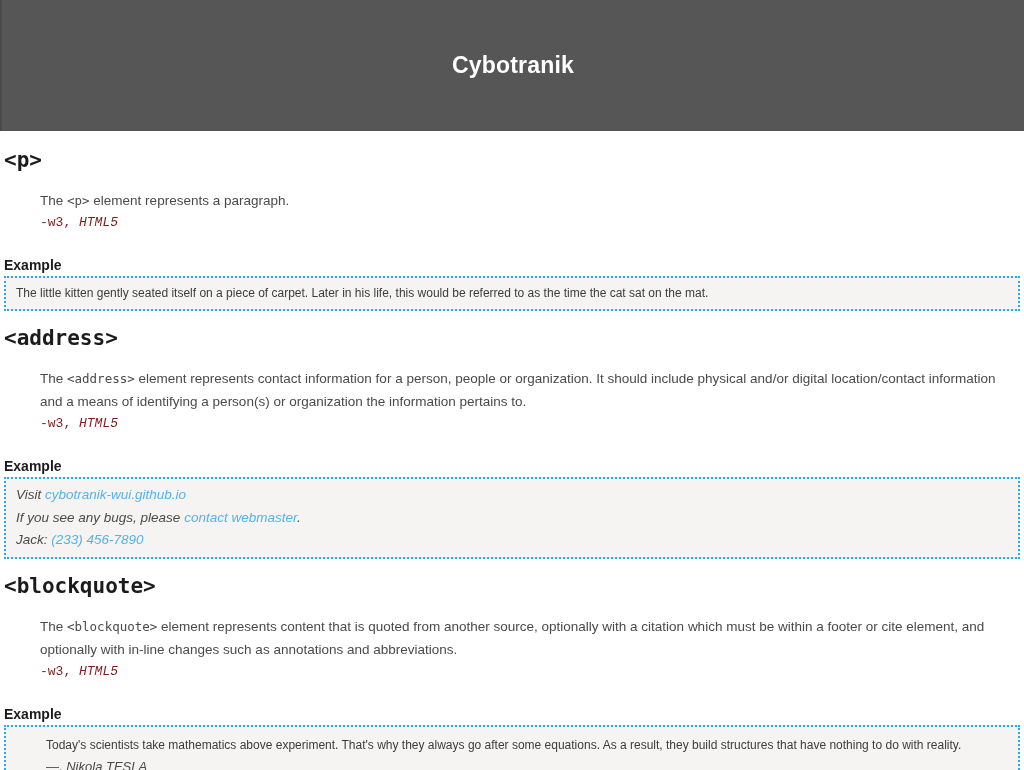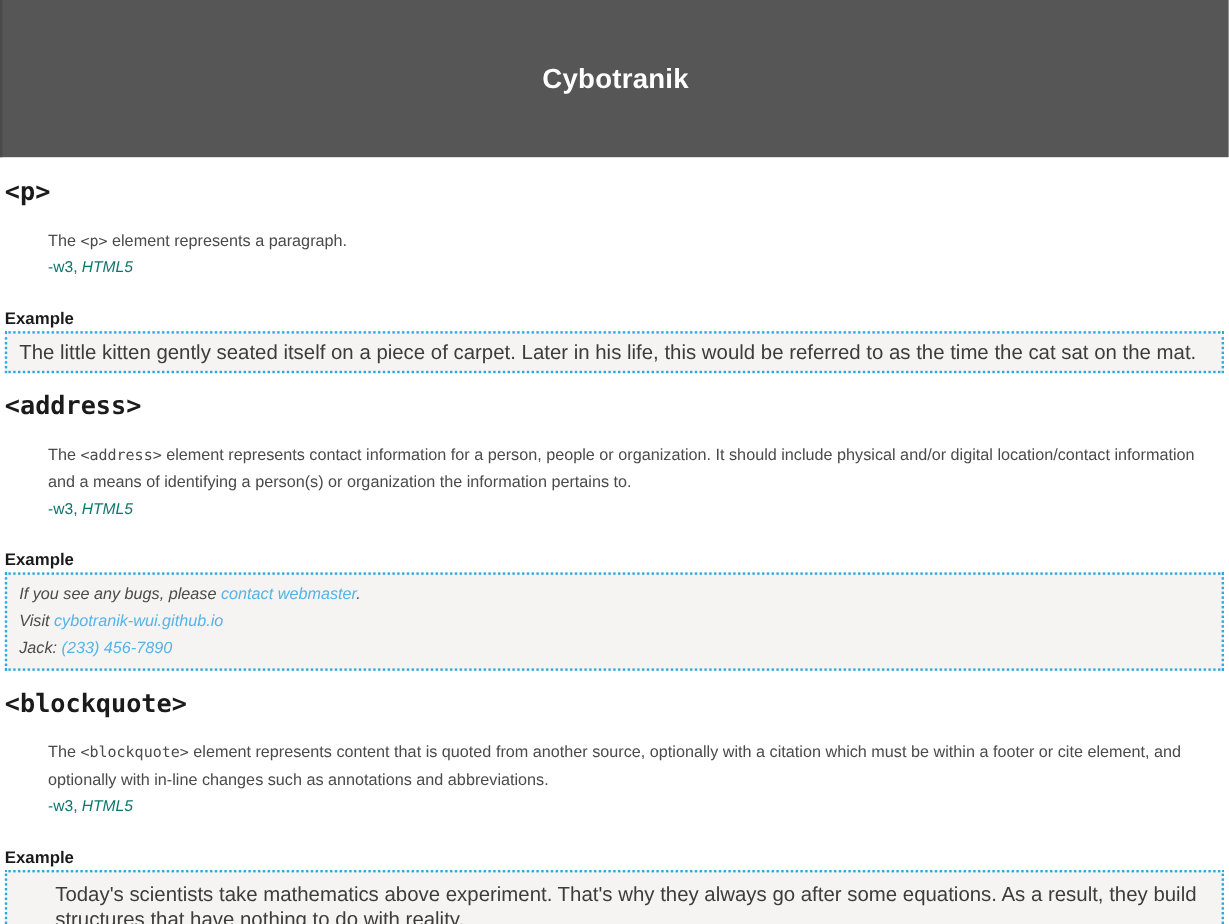--- a/index.html
+++ b/index.html
@@ -78,22 +78,23 @@
   }
   .section-desc code,
   code.inline {
     font-family: "DejaVu Sans Mono", "Liberation Mono", monospace;
     font-size: 12.5px;
     color: #4a4a4a;
   }
   .section-cite {
     margin: 0 0 0 36px;
     line-height: 21px;
-    color: #0f766e;
+    color: #7f1d1d;
     font-size: 13px;
+    font-family: Liberation Mono, monospace;
   }
   .section-cite em {
     font-style: italic;
   }
 
   
   .example-label {
     font-weight: bold;
     font-size: 14px;
     color: #1b1b1b;
@@ -104,21 +105,21 @@
     border: 2px dotted #29abe2;
     background: #f5f4f2;
     box-sizing: border-box;
     width: 1016px;
     padding: 5px 10px;
   }
 
   .example-box p {
     margin: 0;
     line-height: 21px;
-    font-size: 17px;
+    font-size: 12px;
     color: #3c3c3c;
   }
 
   
   .address-block {
     font-style: italic;
     color: #4a4a4a;
     line-height: 22.5px;
     font-size: 13.5px;
   }
@@ -176,22 +177,22 @@
   </section>
 
   <section class="section">
     <h2 class="section-heading">&lt;address&gt;</h2>
     <p class="section-desc"><span>The </span><code class="inline">&lt;address&gt;</code><span> element represents contact information for a person, people or organization. It should include physical and/or digital location/contact information and a means of identifying a person(s) or organization the information pertains to.</span></p>
     <p class="section-cite"><span>-w3, </span><em>HTML5</em></p>
 
     <div class="example-label">Example</div>
     <div class="example-box">
       <address class="address-block">
+        <div class="address-line"><span>Visit </span><a href="#">cybotranik-wui.github.io</a><span></span></div>
         <div class="address-line"><span>If you see any bugs, please </span><a href="#">contact webmaster</a><span>.</span></div>
-        <div class="address-line"><span>Visit </span><a href="#">cybotranik-wui.github.io</a><span></span></div>
         <div class="address-line"><span>Jack: </span><a href="#">(233) 456-7890</a><span></span></div>
       </address>
     </div>
   </section>
 
   <section class="section">
     <h2 class="section-heading">&lt;blockquote&gt;</h2>
     <p class="section-desc"><span>The </span><code class="inline">&lt;blockquote&gt;</code><span> element represents content that is quoted from another source, optionally with a citation which must be within a footer or cite element, and optionally with in-line changes such as annotations and abbreviations.</span></p>
     <p class="section-cite"><span>-w3, </span><em>HTML5</em></p>
 

